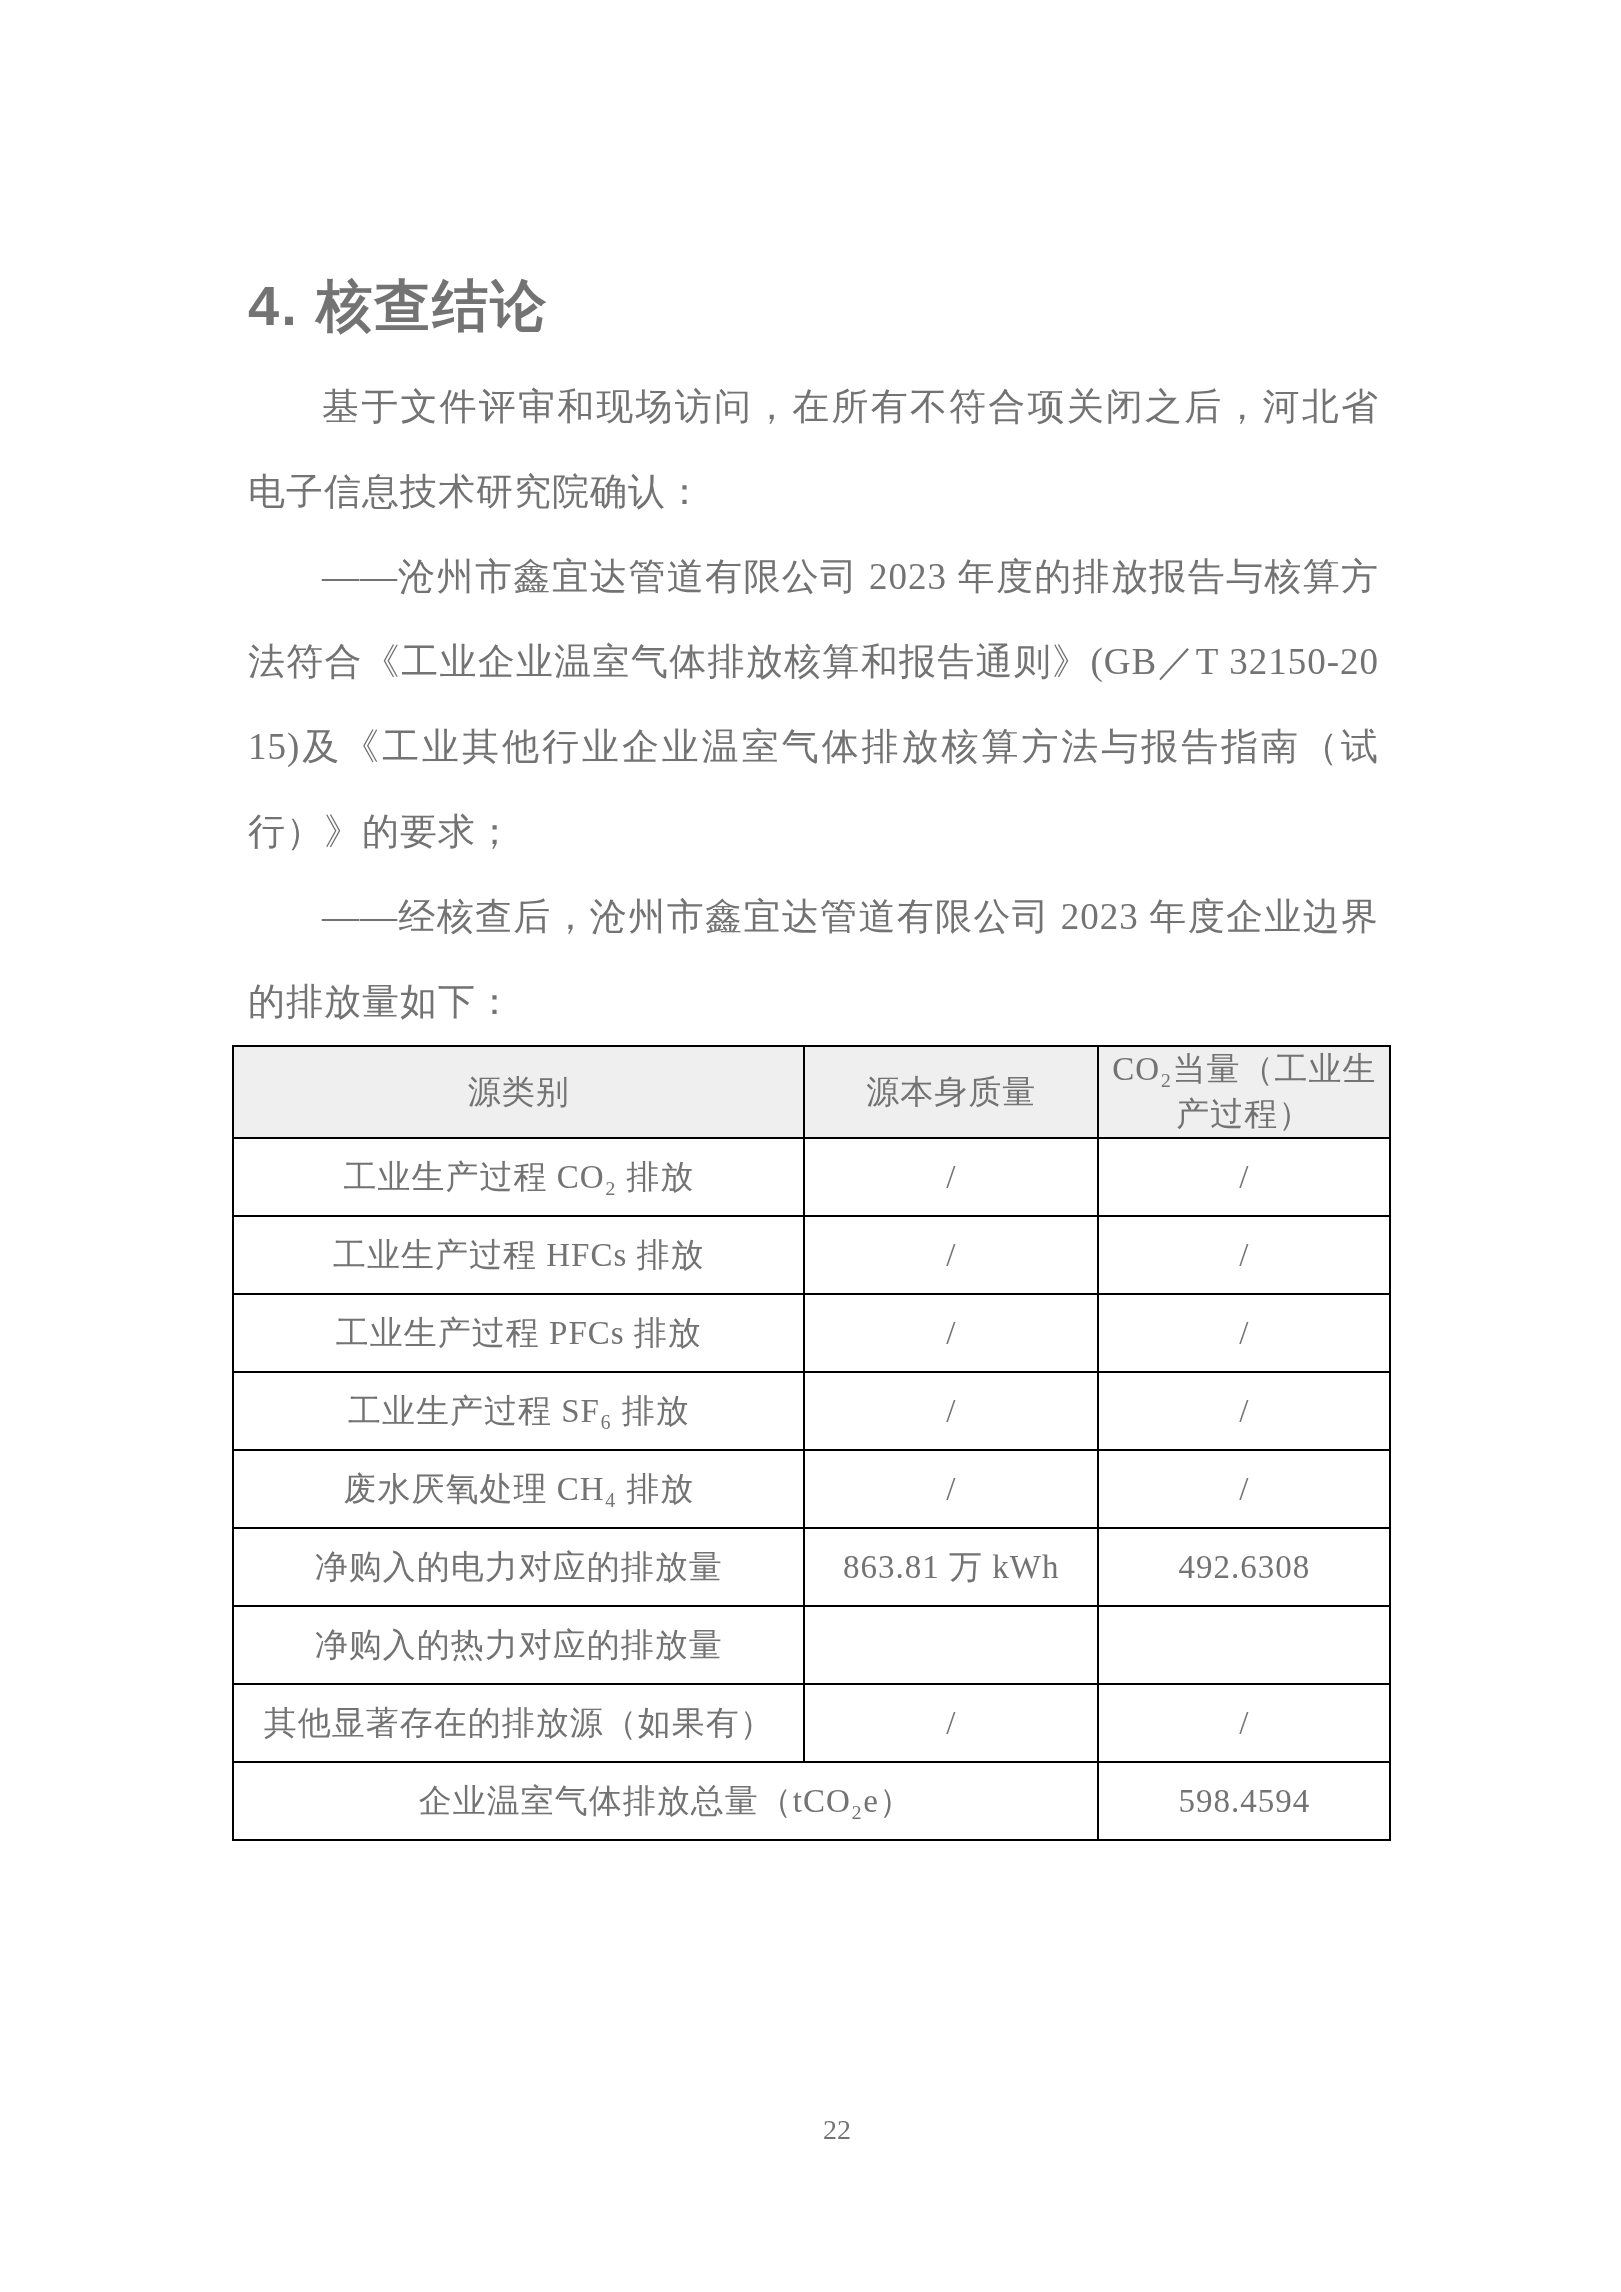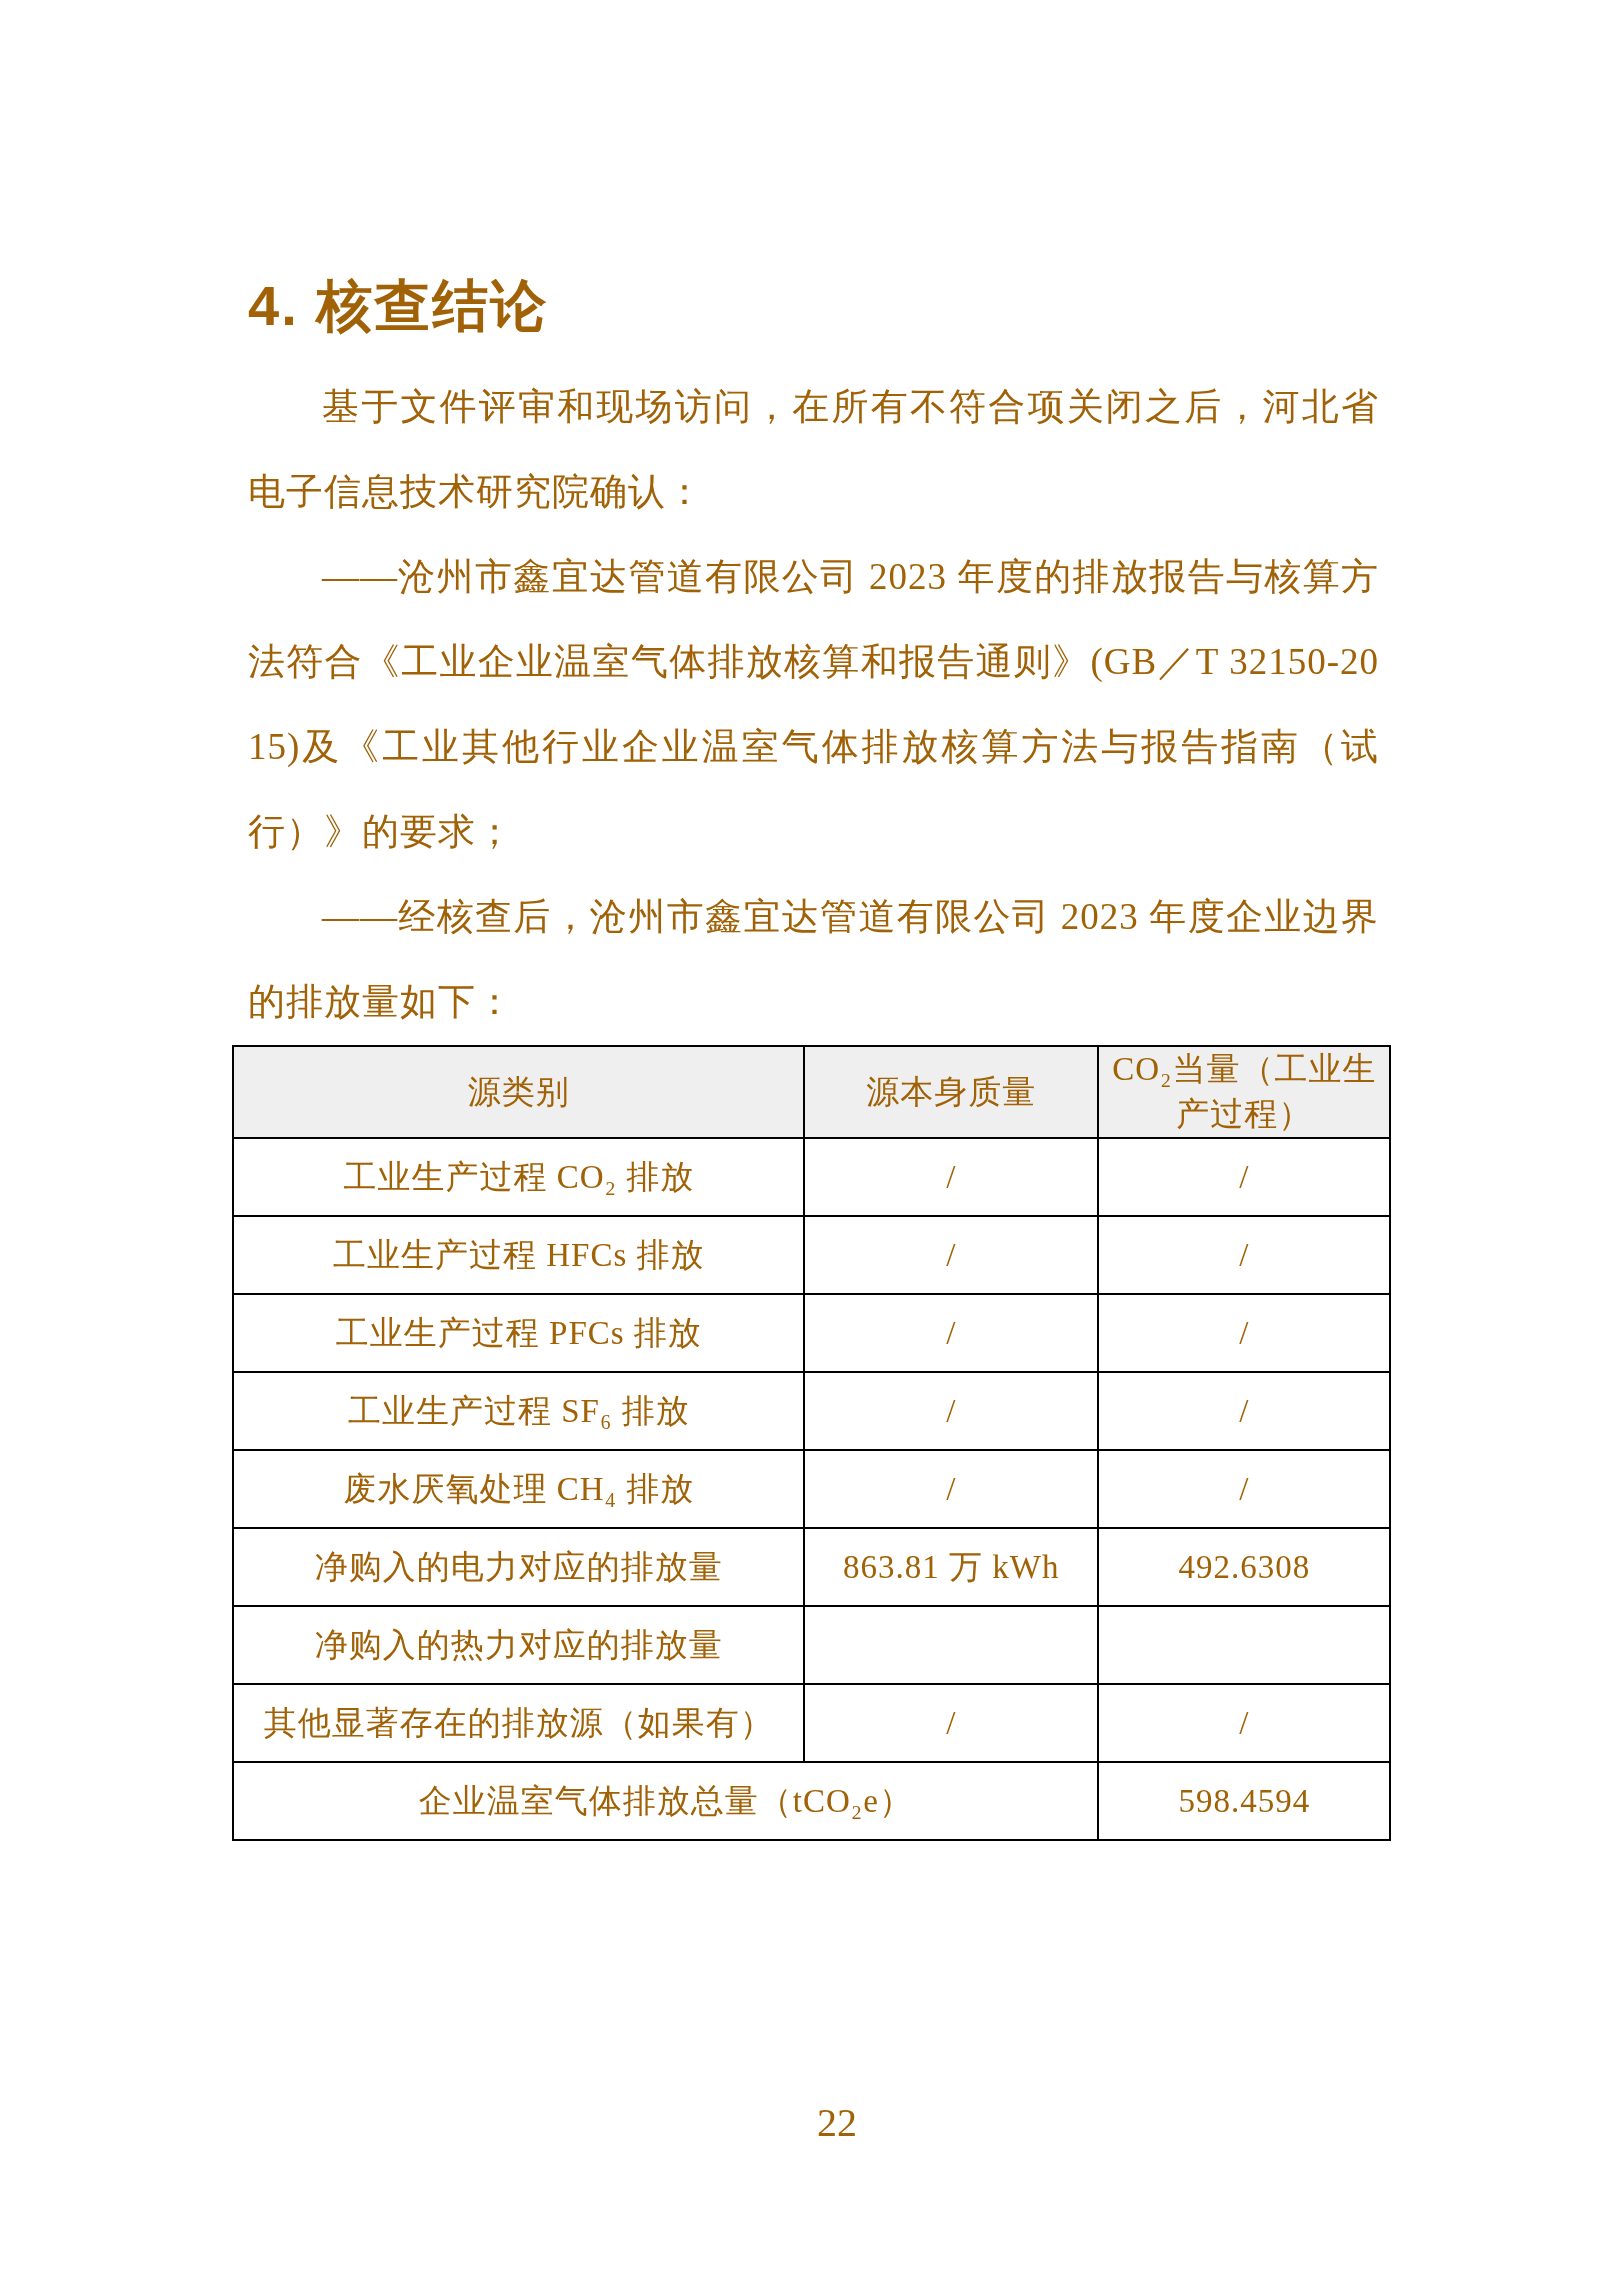--- a/index.html
+++ b/index.html
@@ -6,21 +6,21 @@
     margin: 0;
     padding: 0;
     background: #ffffff;
   }
   .page {
     position: relative;
     width: 1574px;
     height: 2293px;
     box-sizing: border-box;
     background: #ffffff;
-    color: #a16207;
+    color: #737373;
     padding: 0 195px 0 248px;
     overflow: hidden;
     font-family: "Liberation Serif", "DejaVu Serif", serif;
   }
   .heading {
     font-family: "Liberation Sans", "DejaVu Sans", sans-serif;
     font-weight: 700;
     font-size: 56px;
     line-height: 59px;
     letter-spacing: 2px;
@@ -60,21 +60,21 @@
   }
   .emissions-table thead th {
     background: #EFEFEF;
   }
   .page-number {
     position: absolute;
     bottom: 147px;
     left: 248px;
     width: 1178px;
     text-align: center;
-    font-size: 40px;
+    font-size: 28px;
   }
 </style>
 </head>
 <body>
 
 <div class="page">
 
   <h1 class="heading">4. 核查结论</h1>
 
   <p class="para">基于文件评审和现场访问，在所有不符合项关闭之后，河北省电子信息技术研究院确认：</p>

